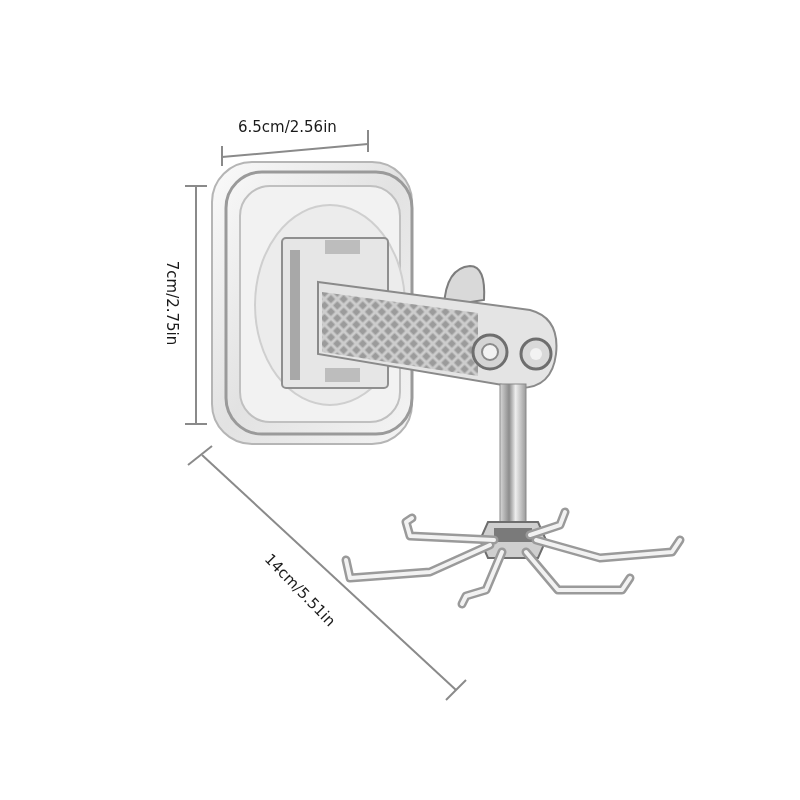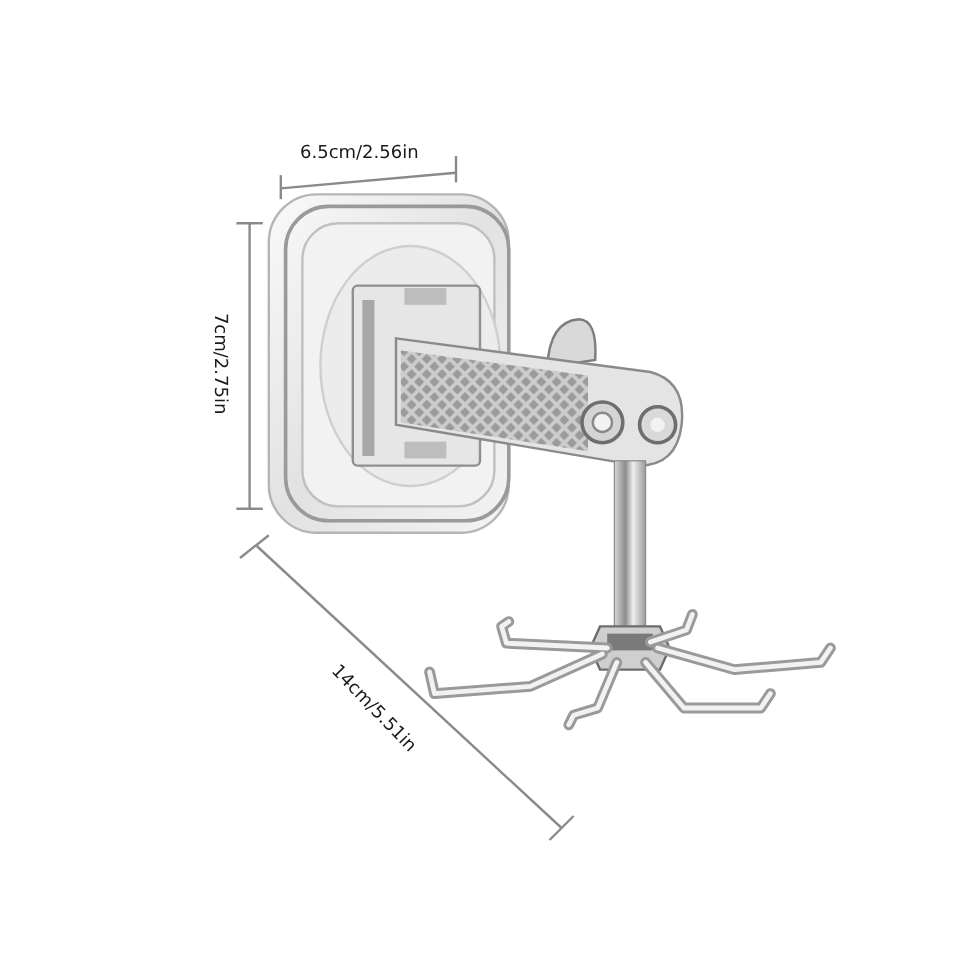--- a/index.html
+++ b/index.html
@@ -1,18 +1,18 @@
 <!DOCTYPE html>
 <html><head>
 <meta charset="utf-8">
 <style>
   html, body { margin: 0; padding: 0; background: #ffffff; }
   body { width: 800px; height: 800px; position: relative; overflow: hidden;
          font-family: "DejaVu Sans", sans-serif; }
-  .stage { position: absolute; left: 12px; top: 0; width: 668px; height: 800px; }
+  .stage { position: absolute; left: 0; top: 0; width: 668px; height: 800px; }
   .dim-label { position: absolute; font-size: 15px; color: #1a1a1a; white-space: nowrap; }
   .lbl-width { left: 238px; top: 118px; }
   .lbl-height { left: 172px; top: 303px; transform: translate(-50%, -50%) rotate(90deg); }
   .lbl-depth { left: 300px; top: 590px; transform: translate(-50%, -50%) rotate(46deg); }
   svg { position: absolute; left: 0; top: 0; }
 </style>
 </head>
 <body>
 
 <div class="stage">

